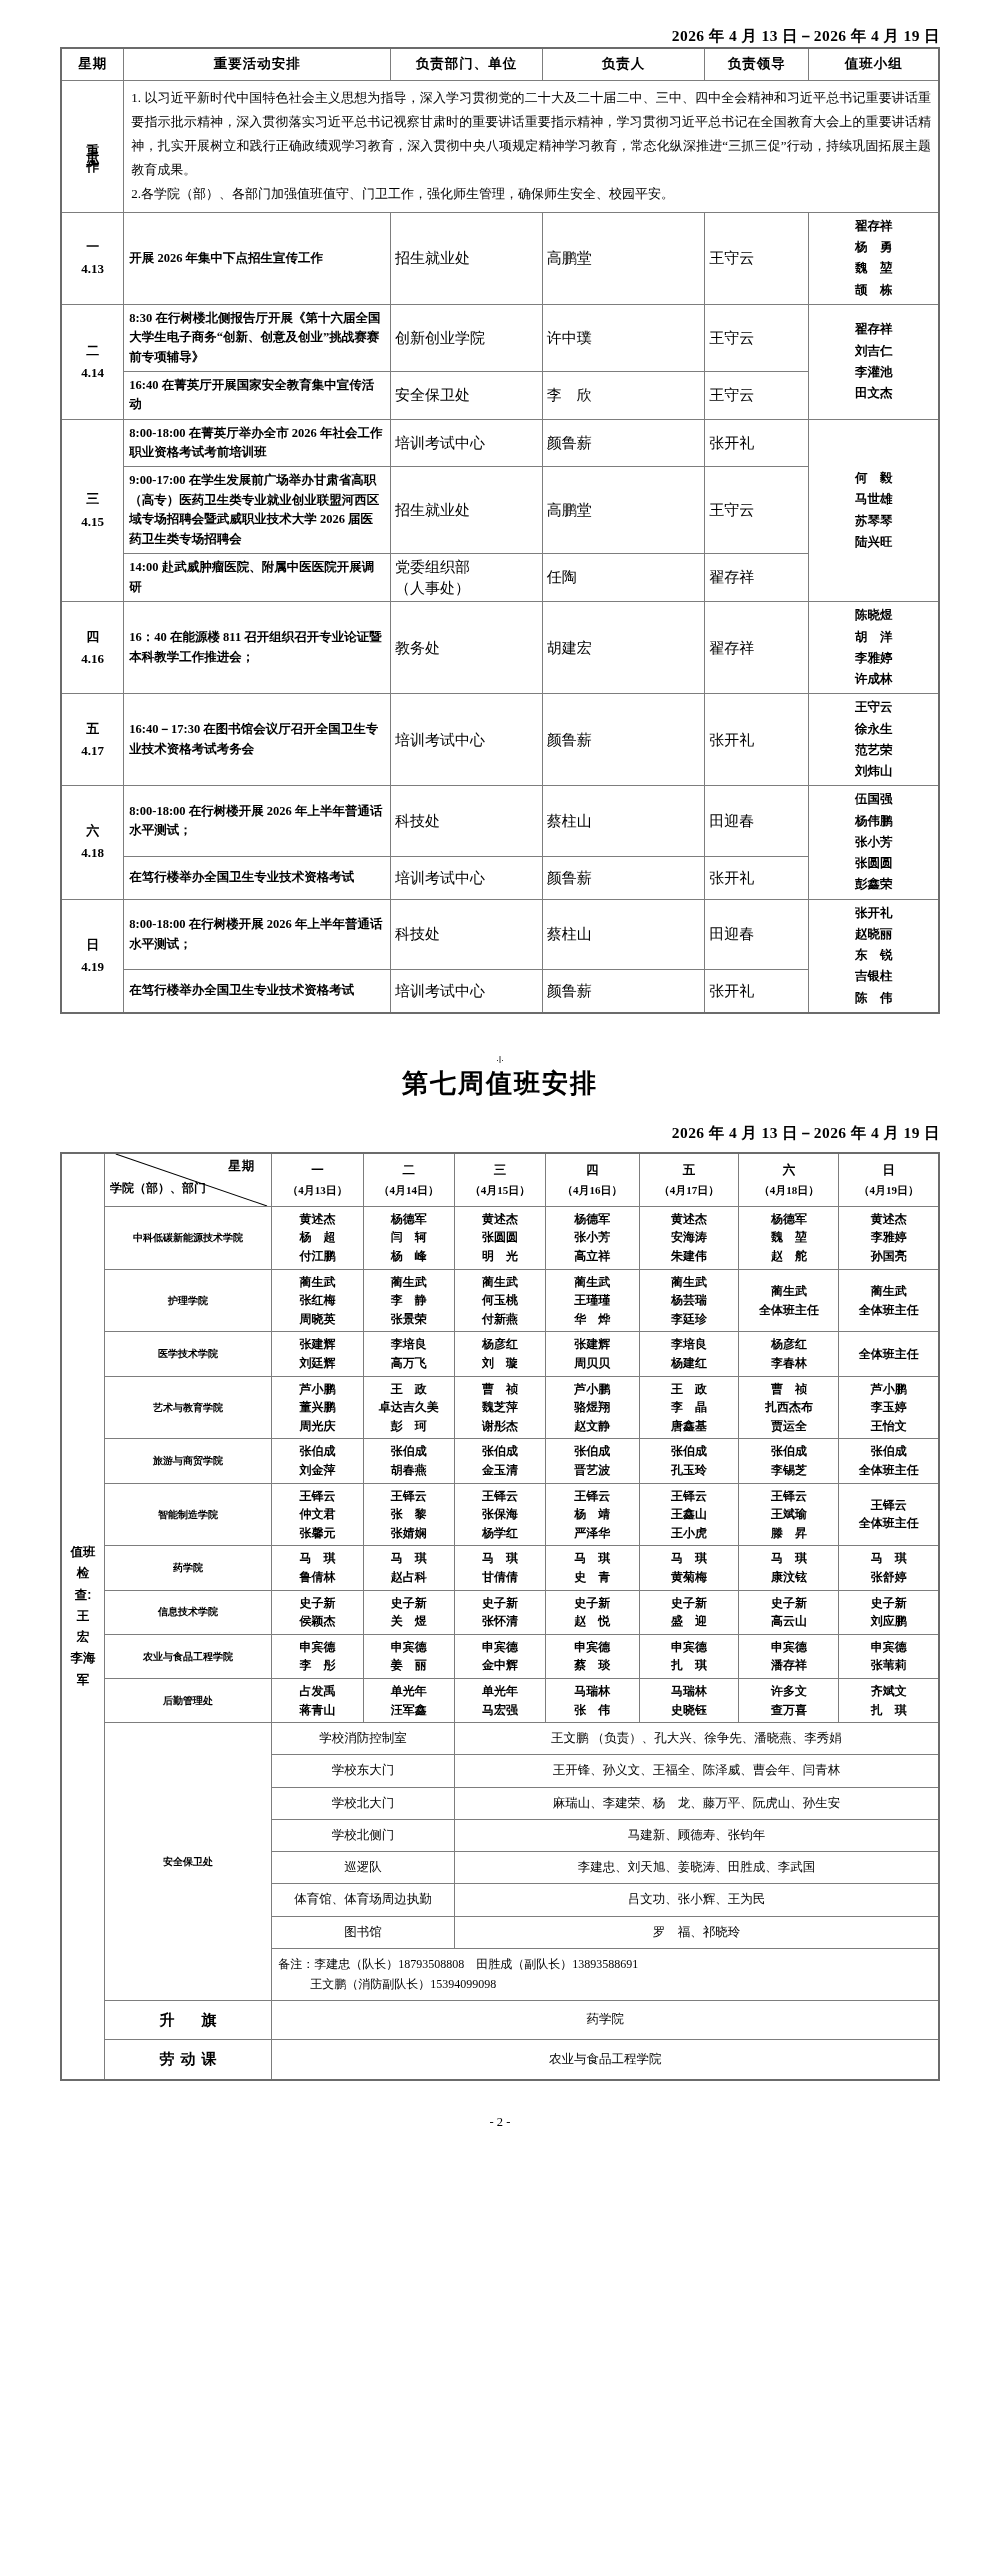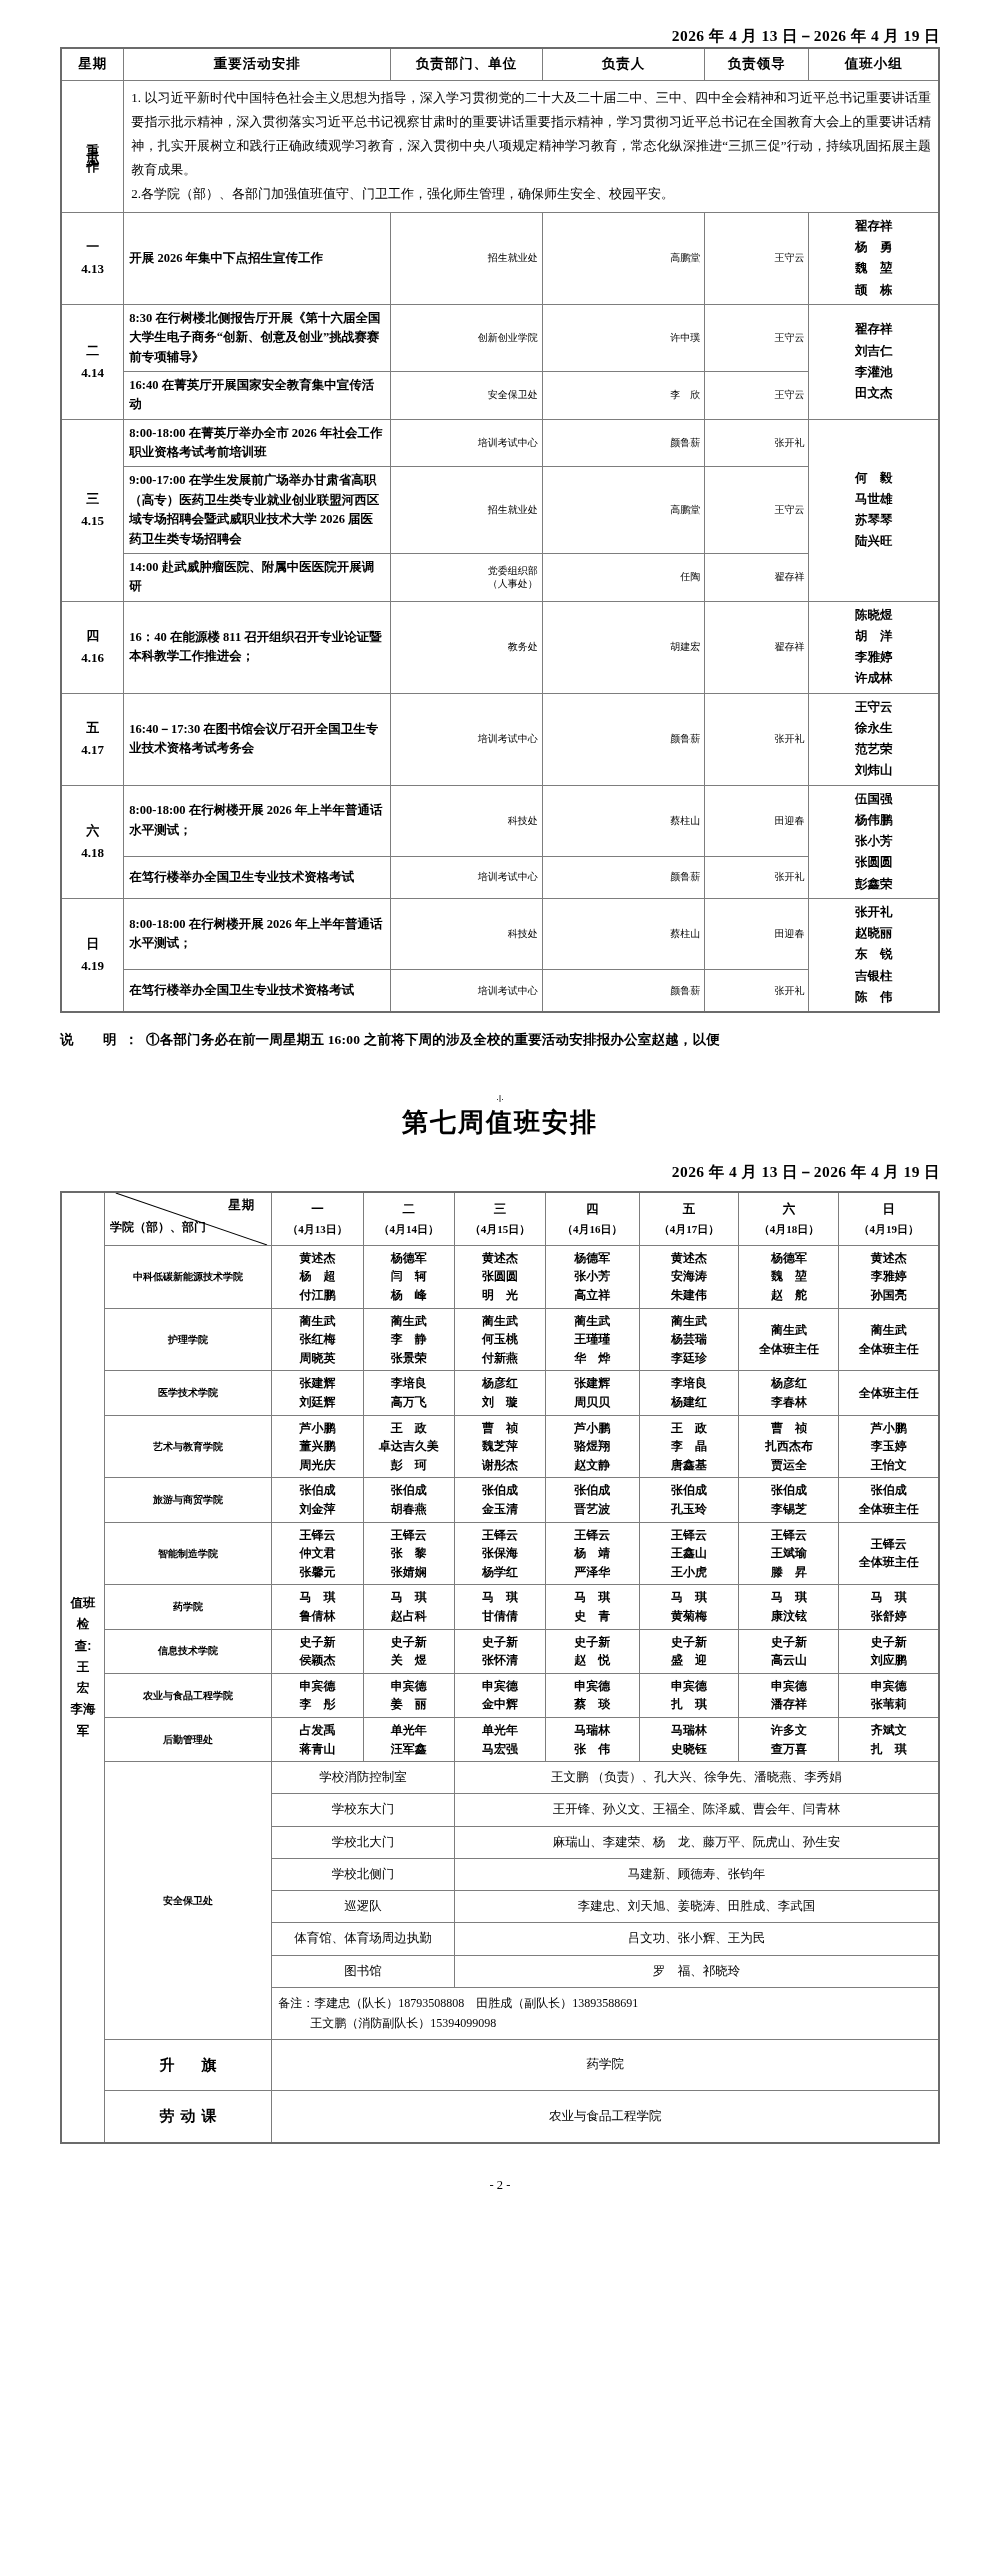--- a/index.html
+++ b/index.html
@@ -88,22 +88,22 @@
     line-height: 1.7;
   }
   .t1 td.activity {
     font-weight: bold;
     font-size: 12.5px;
     line-height: 1.55;
     text-align: left;
     padding: 4px 5px;
   }
   .t1 td.ctr {
-    text-align: right;
-    font-size: 10px;
+    text-align: left;
+    font-size: 15px;
   }
   .t1 td.grp {
     text-align: center;
     font-size: 12.5px;
     line-height: 1.7;
     font-weight: bold;
   }
   .grp span { display: block; }
 
   
@@ -222,21 +222,21 @@
     padding: 5px 6px;
     line-height: 1.7;
   }
   .t2 td.remark .r2 { display: block; padding-left: 32px; }
   .t2 td.bigrow {
     font-weight: bold;
     font-size: 15px;
     letter-spacing: 6px;
     text-indent: 6px;
     font-family: "Liberation Sans", sans-serif;
-    padding: 15px 3px;
+    padding: 9px 3px;
   }
   .t2 td.bigval {
     font-size: 12.5px;
     padding: 9px 3px;
   }
 
   
   .pagenum {
     text-align: center;
     font-size: 12.5px;
@@ -424,23 +424,20 @@
           <td>重要活动安排</td>
           <td>负责部门、单位</td>
           <td>负责人</td>
           <td>负责领导</td>
           <td>值班小组</td>
         </tr>
       </thead>
   </table>
 
   <div class="note">
-    <div>
-      <span class="lbl">说　明：</span><span>①各部门务必在前一周星期五 16:00 之前将下周的涉及全校的重要活动安排报办公室赵越，以便</span>
-    </div>
   </div>
 
   <div class="sect-title">
     <span class="tiny-mark">·l·</span>
     <span>第七周值班安排</span>
   </div>
 
   <div class="date-line second">2026 年 4 月 13 日－2026 年 4 月 19 日</div>
 
   <table class="doc t2">

